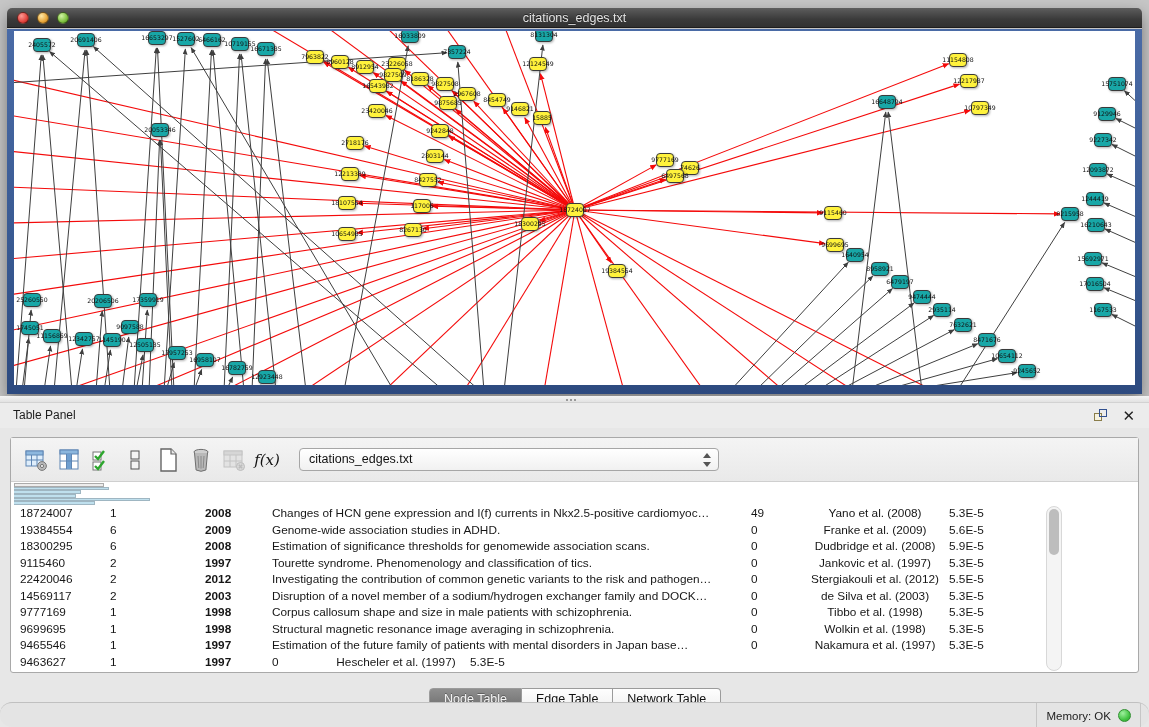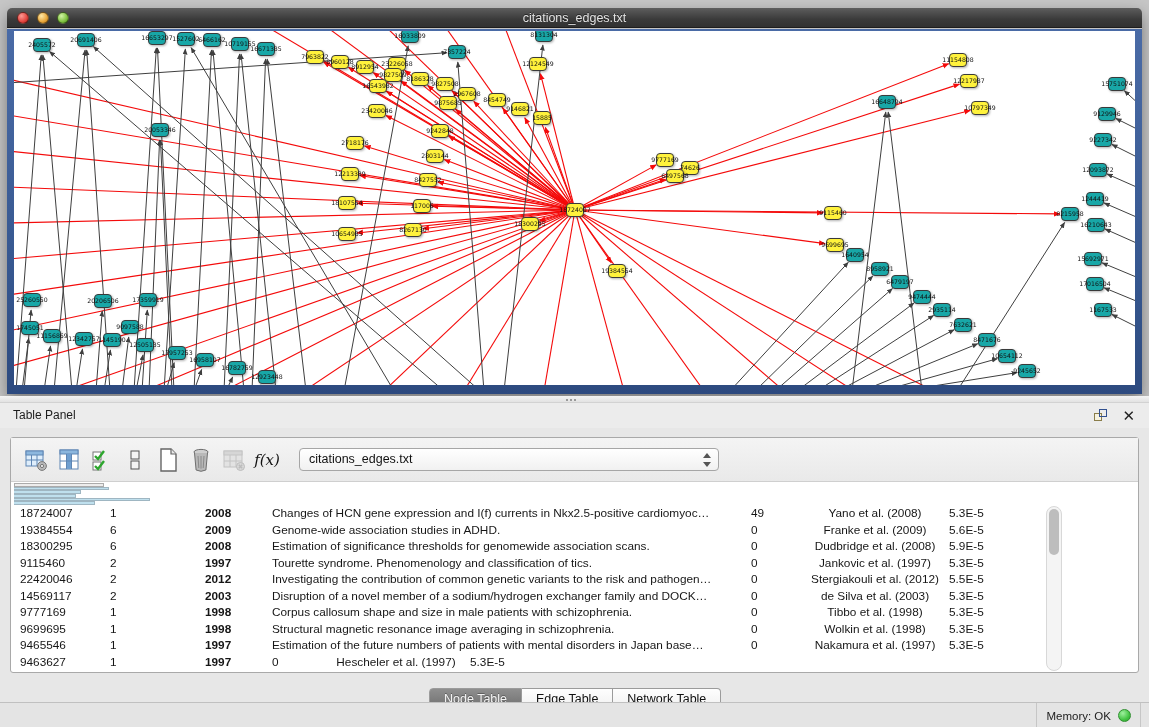--- a/index.html
+++ b/index.html
@@ -68,21 +68,21 @@
     border:1px solid #D8D8D8; border-radius:8px; }
   .vscroll .thumb { position:absolute; left:2px; top:2px; width:10px; height:46px; background:#BDBDBD; border-radius:6px; }
 
   .seg-tabs { position:absolute; left:429px; top:278px; height:22px; display:flex; }
   .seg { height:22px; padding:0 14px; font-size:12.5px; line-height:21px; background:linear-gradient(#fefefe,#f0f0f0);
     border:1px solid #9b9b9b; border-left:none; color:#111; white-space:nowrap;margin-top:14px; }
   .seg:first-child { border-left:1px solid #9b9b9b; border-radius:4px 0 0 4px; }
   .seg:last-child { border-radius:0 4px 4px 0; }
   .seg.selected { background:linear-gradient(#8f8f8f,#6e6e6e); color:#f3f3f3; text-shadow:0 -1px 0 rgba(0,0,0,.3); }
 
-  .statusbar { position:absolute; left:0; bottom:0; width:1149px; height:25px; background:#E4E4E4; border-top:1px solid #C0C0C0; }
+  .statusbar { position:absolute; left:0; bottom:0; width:1149px; height:25px; background:#E4E4E4; border-top:1px solid #C0C0C0;border-radius:12px; }
   .statusbar .mem { position:absolute; right:8px; top:0; height:25px; display:flex; align-items:center; gap:7px;
     border-left:1px solid #C6C6C6; border-right:1px solid #C6C6C6; padding:0 9px; }
   .statusbar .mem span { font-size:11.5px; color:#222; }
   .mem-dot { width:13px; height:13px; border-radius:50%; border:1px solid #2f8f2f;
     background:radial-gradient(circle at 35% 30%, #9ff09f, #44c544 60%, #2c9a2c); }
 </style>
 </head>
 <body>
 
 <div class="desktop">
@@ -714,21 +714,21 @@
               <div class="cell c2">1998</div>
               <div class="cell c3">Structural magnetic resonance image averaging in schizophrenia.</div>
               <div class="cell c4">0</div>
               <div class="cell c5 center">Wolkin et al. (1998)</div>
               <div class="cell c6">5.3E-5</div>
             </div>
             <div class="row">
               <div class="cell c0">9465546</div>
               <div class="cell c1">1</div>
               <div class="cell c2">1997</div>
-              <div class="cell c3">Estimation of the future numbers of patients with mental disorders in Japan base…</div>
+              <div class="cell c3">Estimation of the future family of patients with mental disorders in Japan base…</div>
               <div class="cell c4">0</div>
               <div class="cell c5 center">Nakamura et al. (1997)</div>
               <div class="cell c6">5.3E-5</div>
             </div>
             <div class="row">
               <div class="cell c0">9463627</div>
               <div class="cell c1">1</div>
               <div class="cell c2">1997</div>
               <div class="cell c4">0</div>
               <div class="cell c5 center">Hescheler et al. (1997)</div>

